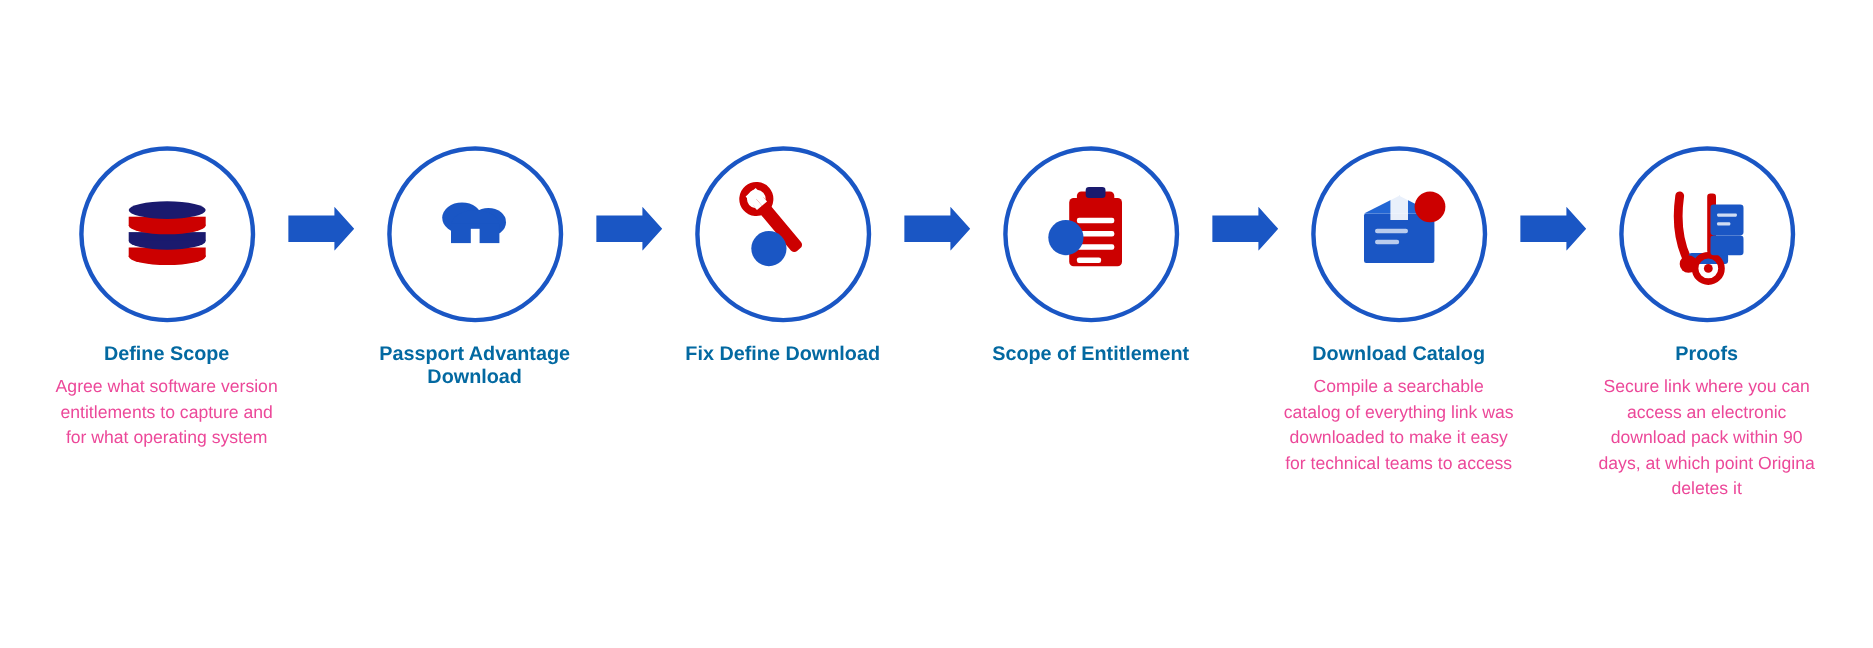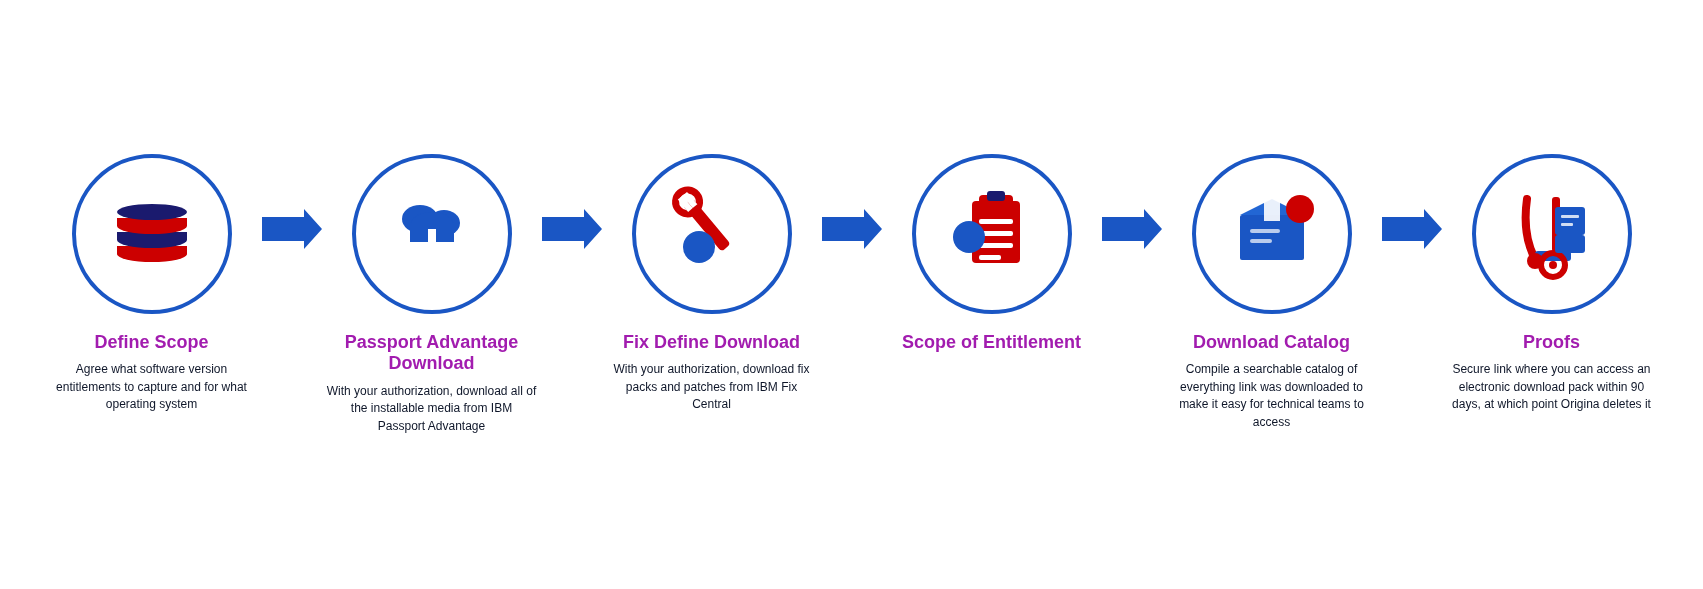--- a/index.html
+++ b/index.html
@@ -51,29 +51,29 @@
     .arrow {
       width: 60px;
       height: 40px;
     }
     .step-text {
       margin-top: 18px;
       text-align: center;
       width: 210px;
     }
     .step-title {
-      color: #a21caf;
+      color: #0369a1;
       font-weight: 900;
       font-size: 18px;
       line-height: 1.2;
       margin-bottom: 8px;
     }
     .step-desc {
-      color: #0f172a;
-      font-size: 12px;
+      color: #ec4899;
+      font-size: 16px;
       line-height: 1.45;
       font-weight: 400;
     }
   </style>
 </head>
 <body>
 
 <div class="flowchart">
 
   <div class="step">
@@ -121,21 +121,20 @@
 
           <rect x="-4" y="0" width="8" height="20" fill="white"></rect>
           <polygon points="-13,18 0,32 13,18" fill="white"></polygon>
 
           <rect x="-14" y="32" width="28" height="5" rx="2" fill="white"></rect>
         </g>
       </svg>
     </div>
     <div class="step-text">
       <div class="step-title">Passport Advantage Download</div>
-      <div class="step-desc">With your authorization, download all of the installable media from IBM Passport Advantage</div>
     </div>
   </div>
 
   <div class="arrow-container">
     <svg class="arrow" viewBox="0 0 60 40" xmlns="http://www.w3.org/2000/svg">
       <polygon points="0,8 42,8 42,0 60,20 42,40 42,32 0,32" fill="#1a56c4"></polygon>
     </svg>
   </div>
 
   <div class="step">
@@ -147,21 +146,20 @@
           <circle cx="0" cy="-38" r="12" fill="none" stroke="#cc0000" stroke-width="7"></circle>
           <rect x="-6" y="-46" width="6" height="16" fill="#fff"></rect>
           <rect x="0" y="-46" width="6" height="16" fill="#fff"></rect>
         </g>
 
         <circle cx="42" cy="68" r="16" fill="#1a56c4"></circle>
       </svg>
     </div>
     <div class="step-text">
       <div class="step-title">Fix Define Download</div>
-      <div class="step-desc">With your authorization, download fix packs and patches from IBM Fix Central</div>
     </div>
   </div>
 
   <div class="arrow-container">
     <svg class="arrow" viewBox="0 0 60 40" xmlns="http://www.w3.org/2000/svg">
       <polygon points="0,8 42,8 42,0 60,20 42,40 42,32 0,32" fill="#1a56c4"></polygon>
     </svg>
   </div>
 
   <div class="step">

